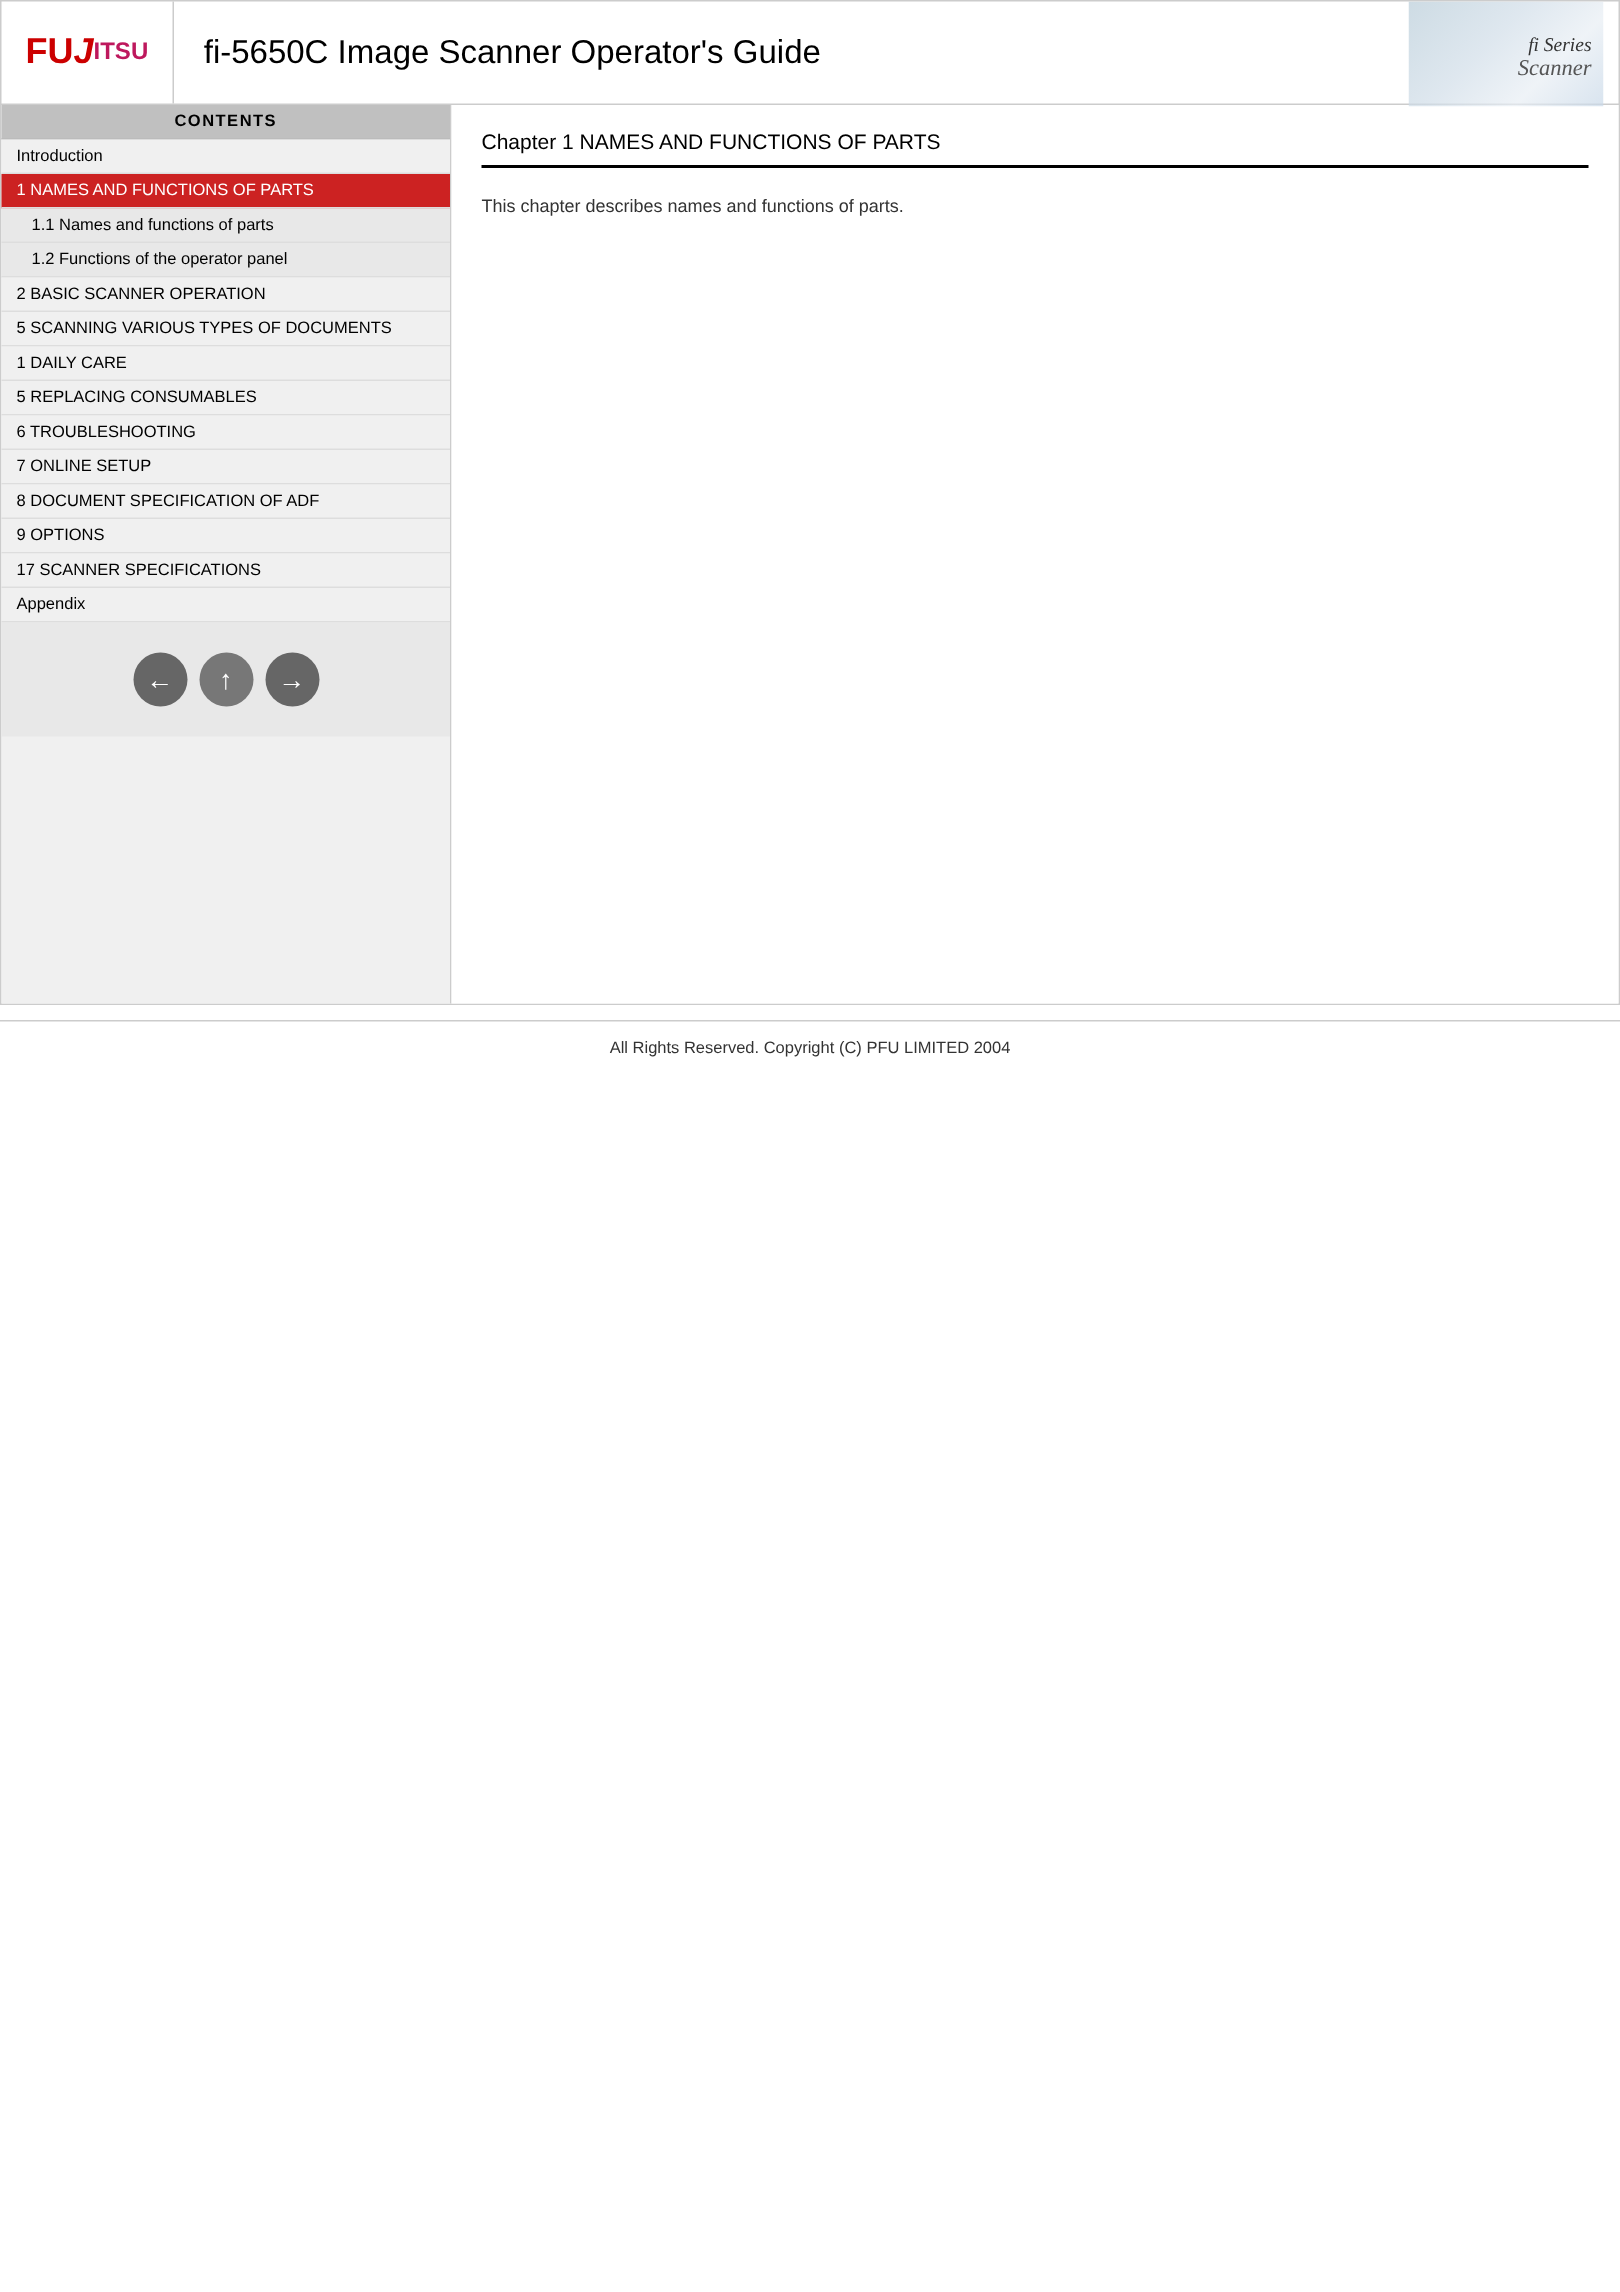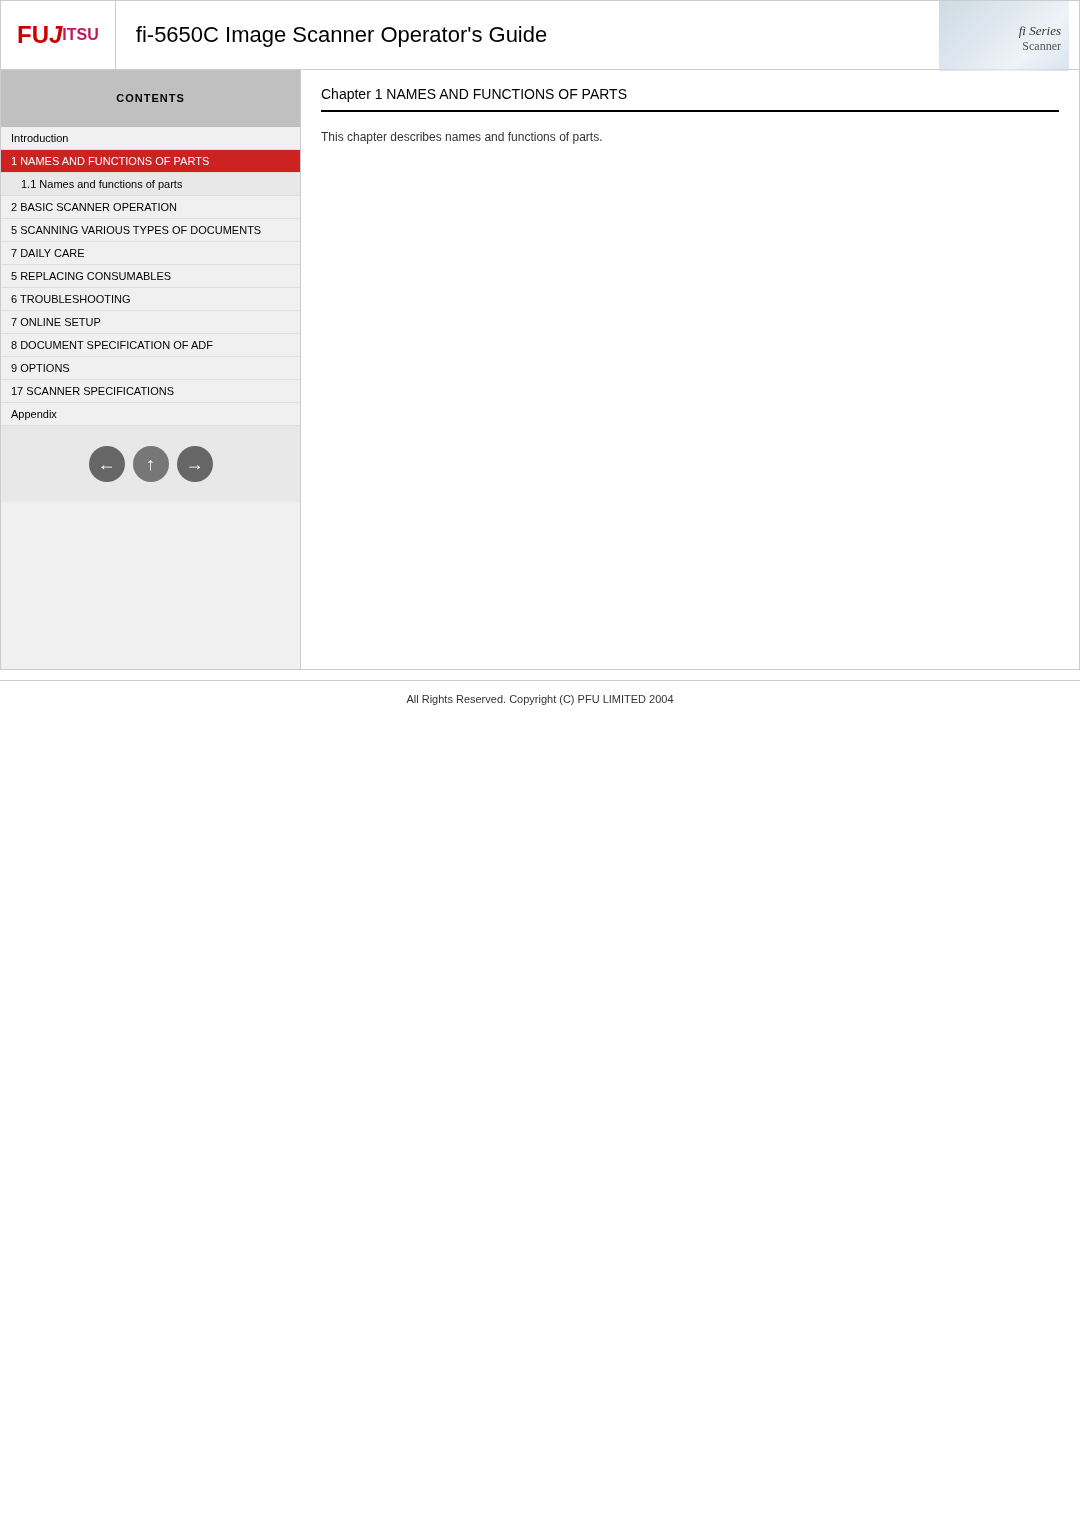--- a/index.html
+++ b/index.html
@@ -73,25 +73,26 @@
       font-style: italic;
       color: #333;
       z-index: 1;
       padding-right: 8px;
       padding-top: 4px;
       font-family: Georgia, serif;
     }
 
     .fi-series-sub {
       position: relative;
-      font-size: 12px;
+      font-size: 15px;
       color: #555;
       z-index: 1;
       padding-right: 8px;
       font-family: Georgia, serif;
+      font-style: italic;
     }
 
     
     .main-layout {
       display: flex;
       border: 1px solid #ccc;
       border-top: none;
       min-height: 600px;
     }
 
@@ -99,21 +100,21 @@
     .sidebar {
       width: 300px;
       min-width: 300px;
       border-right: 1px solid #ccc;
       background: #f0f0f0;
     }
 
     .sidebar-contents-header {
       background: #c0c0c0;
       text-align: center;
-      padding: 22px;
+      padding: 5px;
       font-size: 11px;
       font-weight: bold;
       letter-spacing: 1px;
       border-bottom: 1px solid #bbb;
     }
 
     .sidebar-item {
       padding: 5px 10px;
       border-bottom: 1px solid #ddd;
       cursor: pointer;
@@ -237,23 +238,24 @@
 
 <div class="main-layout">
 
   <div class="sidebar">
     <div class="sidebar-contents-header">CONTENTS</div>
 
     <div id="sidebar-items-container">
         <div class="sidebar-item">Introduction</div>
         <div class="sidebar-item active">1 NAMES AND FUNCTIONS OF PARTS</div>
         <div class="sidebar-item sub-item">1.1 Names and functions of parts</div>
+        <div class="sidebar-item sub-item">1.2 Functions of the operator panel</div>
         <div class="sidebar-item">2 BASIC SCANNER OPERATION</div>
         <div class="sidebar-item">5 SCANNING VARIOUS TYPES OF DOCUMENTS</div>
-        <div class="sidebar-item">7 DAILY CARE</div>
+        <div class="sidebar-item">1 DAILY CARE</div>
         <div class="sidebar-item">5 REPLACING CONSUMABLES</div>
         <div class="sidebar-item">6 TROUBLESHOOTING</div>
         <div class="sidebar-item">7 ONLINE SETUP</div>
         <div class="sidebar-item">8 DOCUMENT SPECIFICATION OF ADF</div>
         <div class="sidebar-item">9 OPTIONS</div>
         <div class="sidebar-item">17 SCANNER SPECIFICATIONS</div>
         <div class="sidebar-item">Appendix</div>
       </div>
 
     <div class="sidebar-nav">

